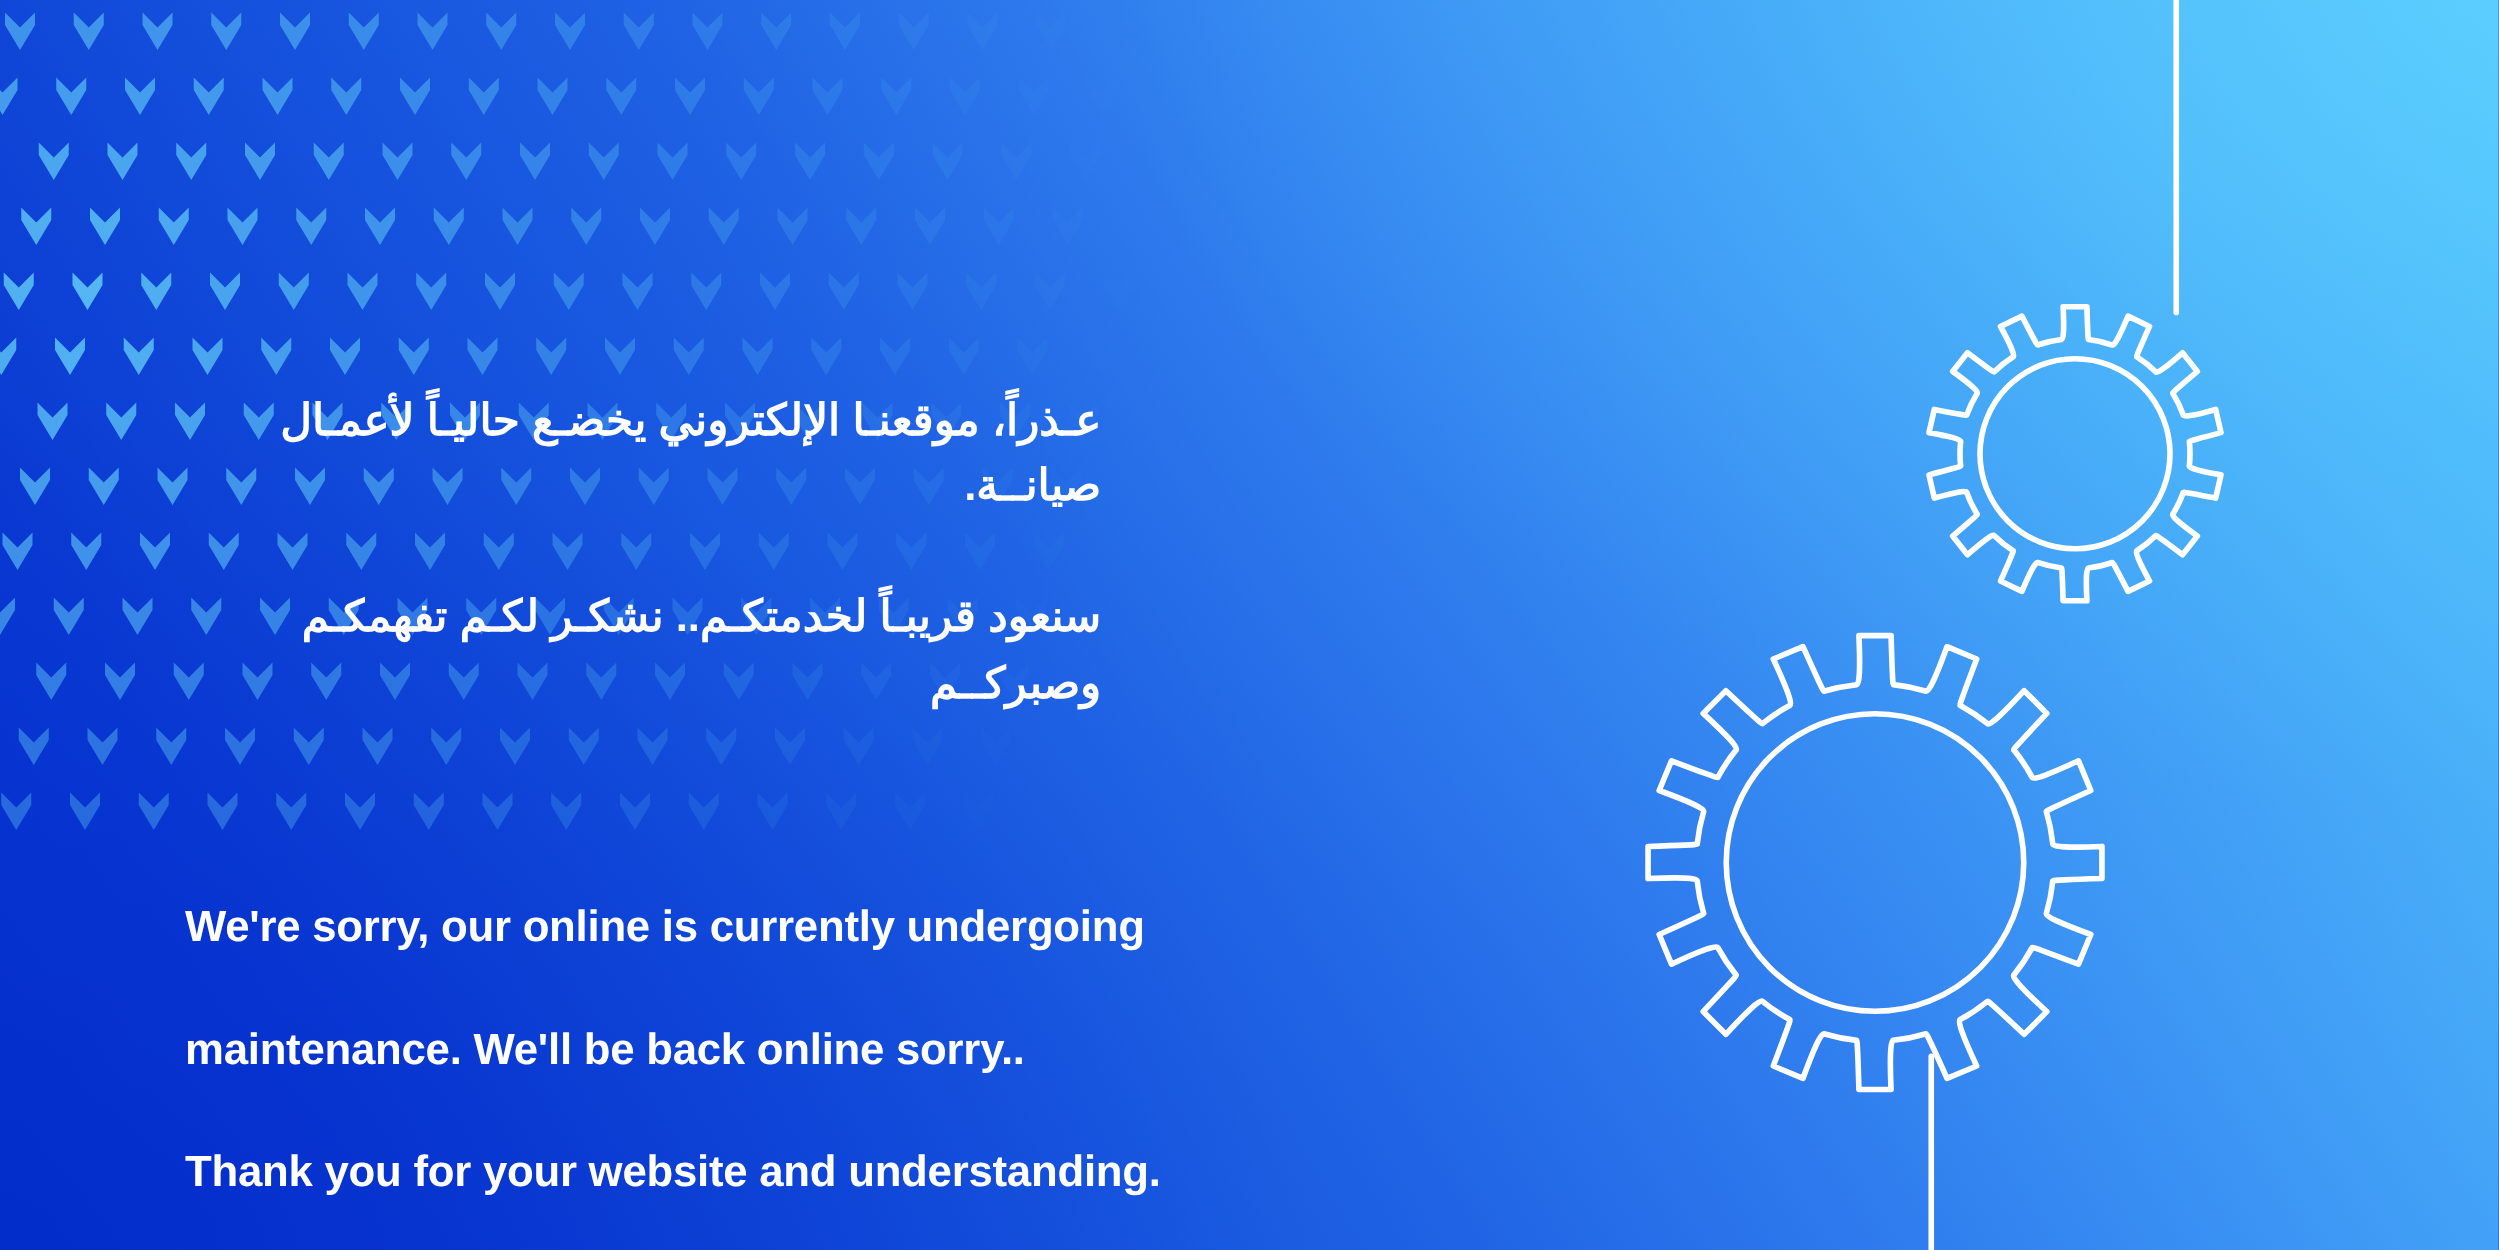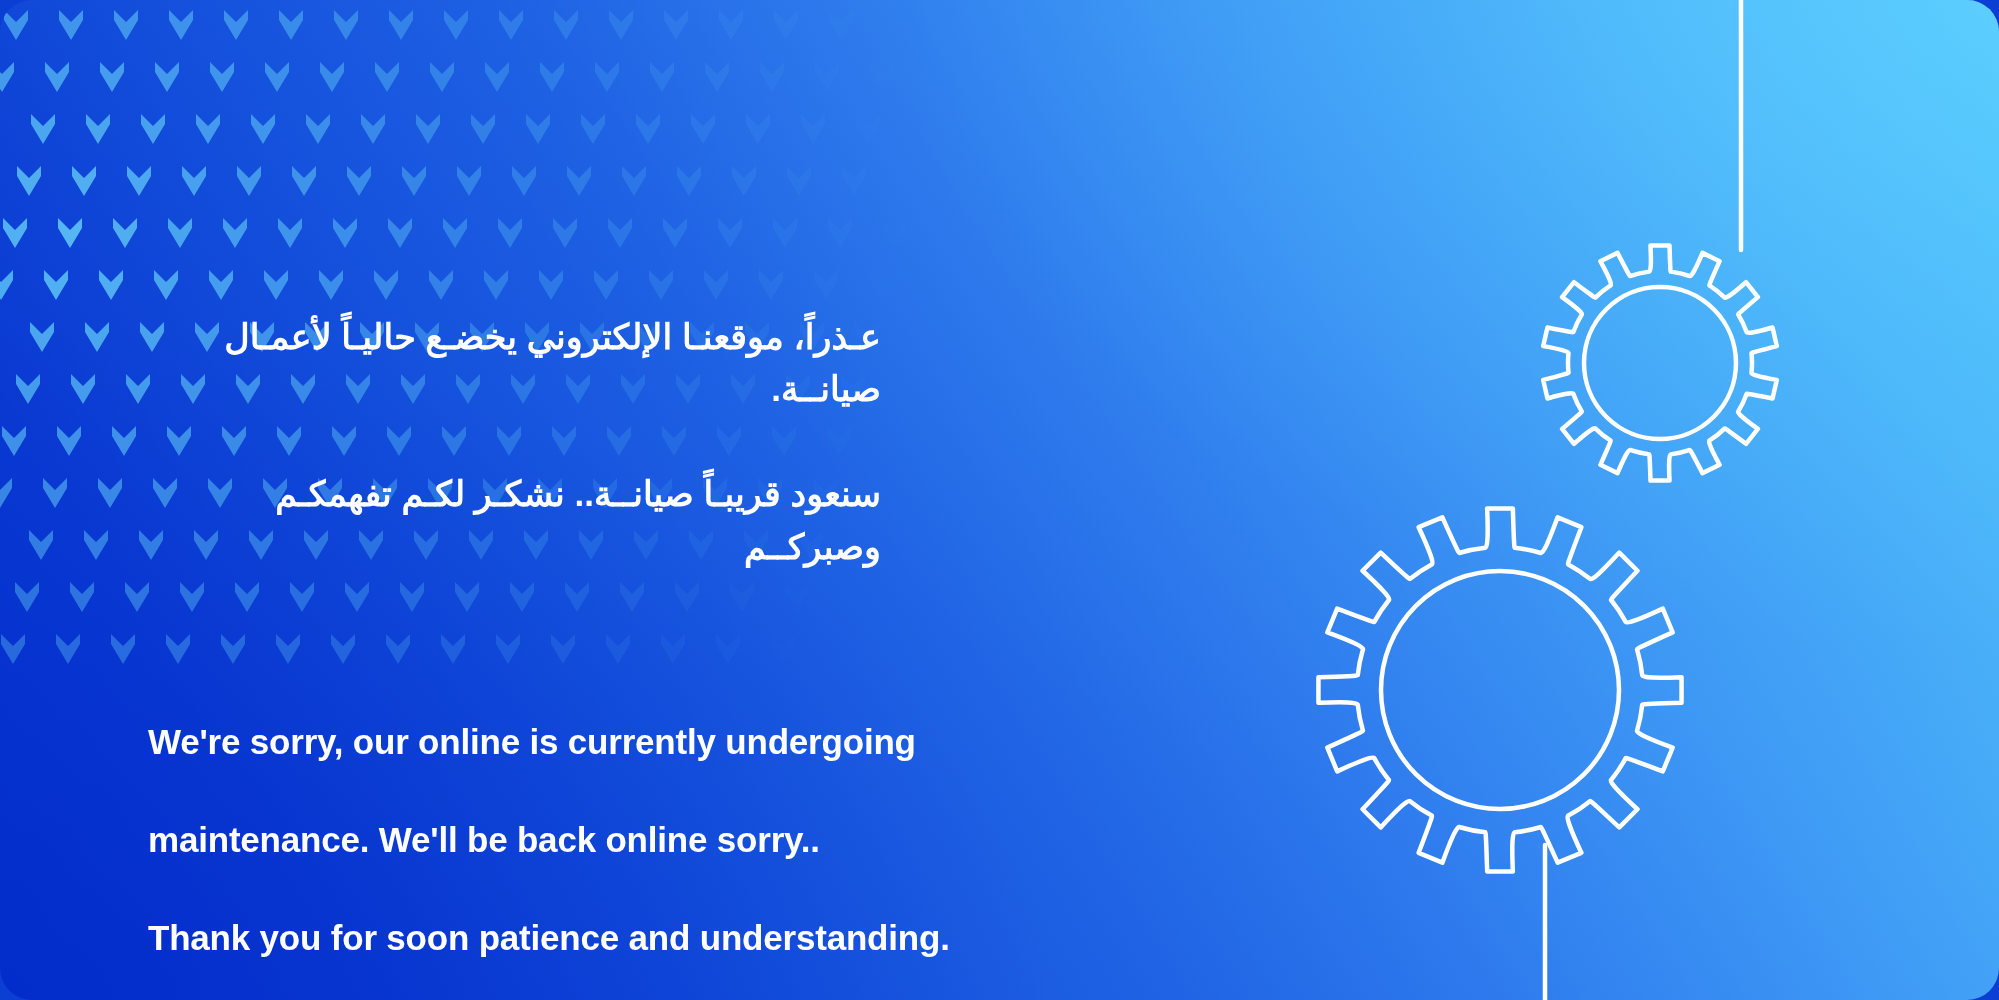--- a/index.html
+++ b/index.html
@@ -16,21 +16,20 @@
     background:
       linear-gradient(58deg,
         #0330cd 0%,
         #0a39d2 14%,
         #1450dc 30%,
         #1f62e4 44%,
         #2f7cee 58%,
         #3e99f5 72%,
         #4cb5fa 86%,
         #56cbfc 100%);
-    border-radius: 32px;
   }
   
   #page::after {
     content: "";
     position: absolute;
     inset: 0;
     background: radial-gradient(115% 135% at 100% 0%,
       rgba(96,208,255,0.55) 0%,
       rgba(80,190,252,0.30) 26%,
       rgba(60,150,240,0.10) 48%,
@@ -317,25 +316,25 @@
           <line x1="1545" y1="845" x2="1545" y2="1000" stroke-width="4.5"></line>
         </g>
     </svg>
   </div>
 
   <div class="layer content-layer">
     <div class="text-block">
 
       <div class="arabic">
         <span class="ar-line">عـذراً، موقعنـا الإلكتروني يخضـع حاليـاً لأعمـال صيانــة.</span>
-        <span class="ar-line">سنعود قريبـاً صيانــة.. نشكـر لكـم تفهمكـم وصبركــم</span>
+        <span class="ar-line">سنعود قريبـاً لخدمتكـم.. نشكـر لكـم تفهمكـم وصبركــم</span>
       </div>
 
       <div class="english">
         <span class="en-line">We're sorry, our online is currently undergoing</span>
         <span class="en-line">maintenance. We'll be back online sorry..</span>
-        <span class="en-line">Thank you for soon patience and understanding.</span>
+        <span class="en-line">Thank you for your website and understanding.</span>
       </div>
 
     </div>
   </div>
 
 </div>
 
 </body></html>

